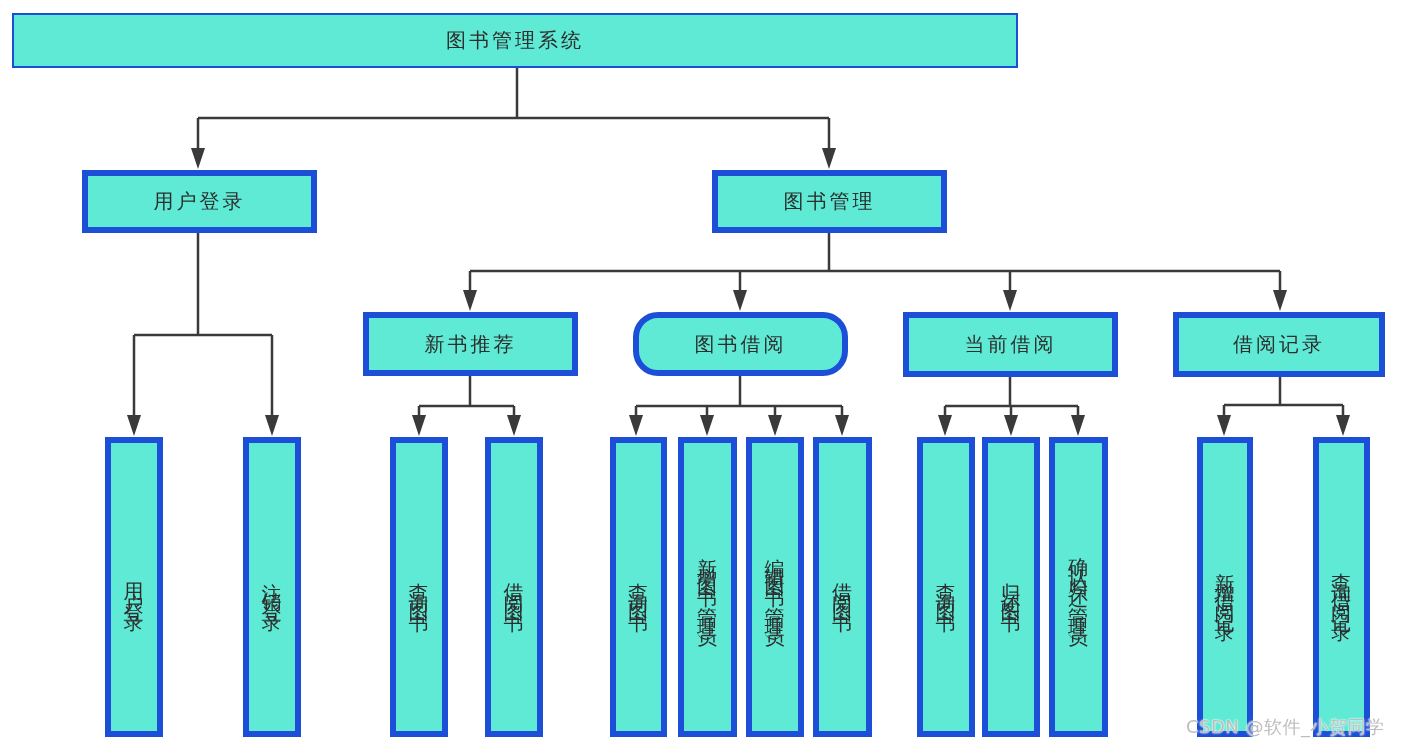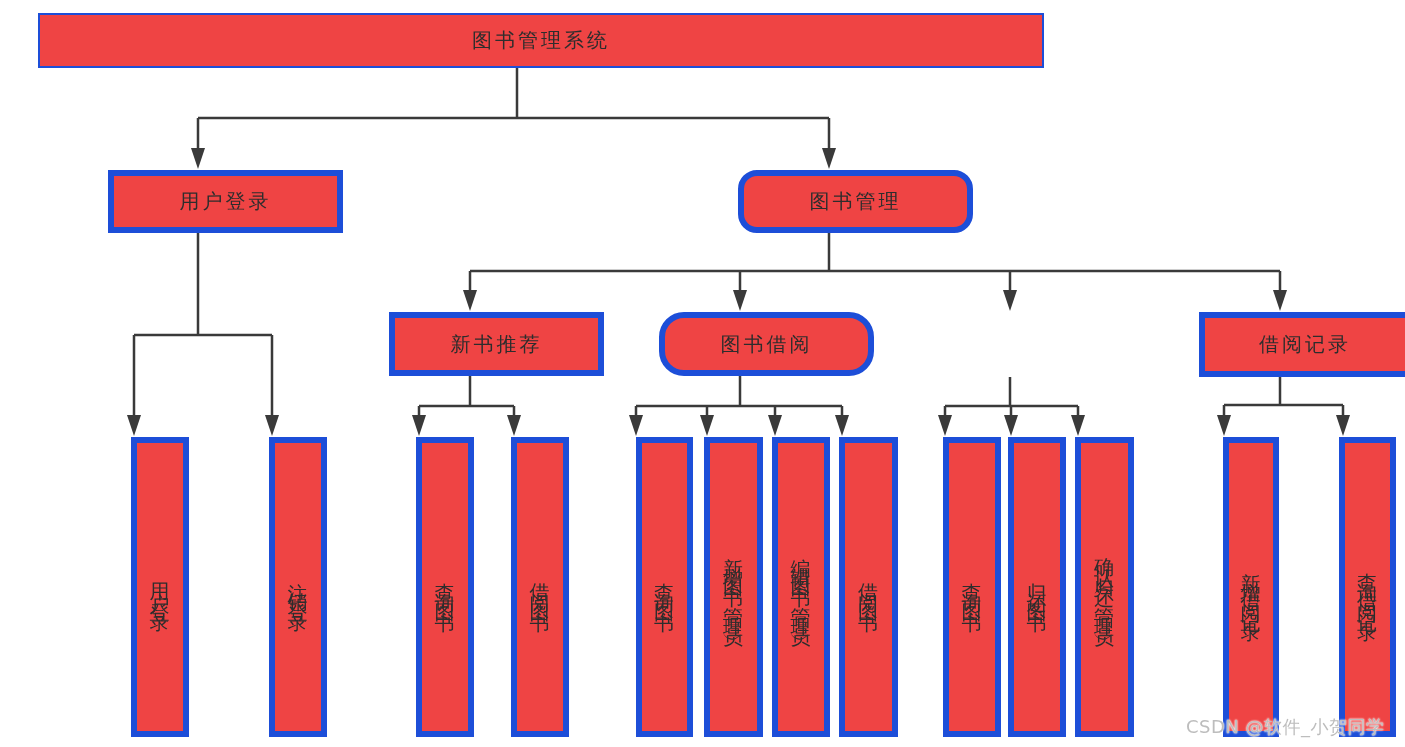--- a/index.html
+++ b/index.html
@@ -19,28 +19,27 @@
     position: absolute;
     left: 0;
     top: 0;
     width: 1405px;
     height: 747px;
     pointer-events: none;
   }
   .box {
     position: absolute;
     box-sizing: border-box;
-    background: #ef4444;
+    background: #5eead4;
     border: 6px solid #1d4ed8;
     color: #2d2d2d;
     display: flex;
     align-items: center;
     justify-content: center;
     text-align: center;
-    margin-left: 26px;
   }
   .hbox {
     font-size: 20px;
     letter-spacing: 3px;
     white-space: nowrap;
   }
   .hbox.root {
     border-width: 2px;
   }
   .vbox {
@@ -112,24 +111,25 @@
       <polygon points="1071,415 1085,415 1078,436"></polygon>
 
       <polygon points="1217,415 1231,415 1224,436"></polygon>
       <polygon points="1336,415 1350,415 1343,436"></polygon>
     </g>
   </svg>
 
   <div class="box hbox root" style="left:12px; top:13px; width:1006px; height:55px;">图书管理系统</div>
 
   <div class="box hbox" style="left:82px; top:170px; width:235px; height:63px;">用户登录</div>
-  <div class="box hbox" style="left:712px; top:170px; width:235px; height:63px;border-radius:19px;">图书管理</div>
+  <div class="box hbox" style="left:712px; top:170px; width:235px; height:63px;">图书管理</div>
 
   <div class="box hbox" style="left:363px; top:312px; width:215px; height:64px;font-family:Liberation Mono, monospace;">新书推荐</div>
   <div class="box hbox" style="left:633px; top:312px; width:215px; height:64px;border-radius:25px;">图书借阅</div>
+  <div class="box hbox" style="left:903px; top:312px; width:215px; height:65px;">当前借阅</div>
   <div class="box hbox" style="left:1173px; top:312px; width:212px; height:65px;text-align:right;">借阅记录</div>
 
   <div class="box vbox" style="left:105px; width:58px;">用户登录</div>
   <div class="box vbox" style="left:243px; width:58px;">注销登录</div>
 
   <div class="box vbox" style="left:390px; width:58px;">查询图书</div>
   <div class="box vbox" style="left:485px; width:58px;">借阅图书</div>
 
   <div class="box vbox" style="left:610px; width:57px;">查询图书</div>
   <div class="box vbox" style="left:678px; width:59px;">新增图书（管理员）</div>

